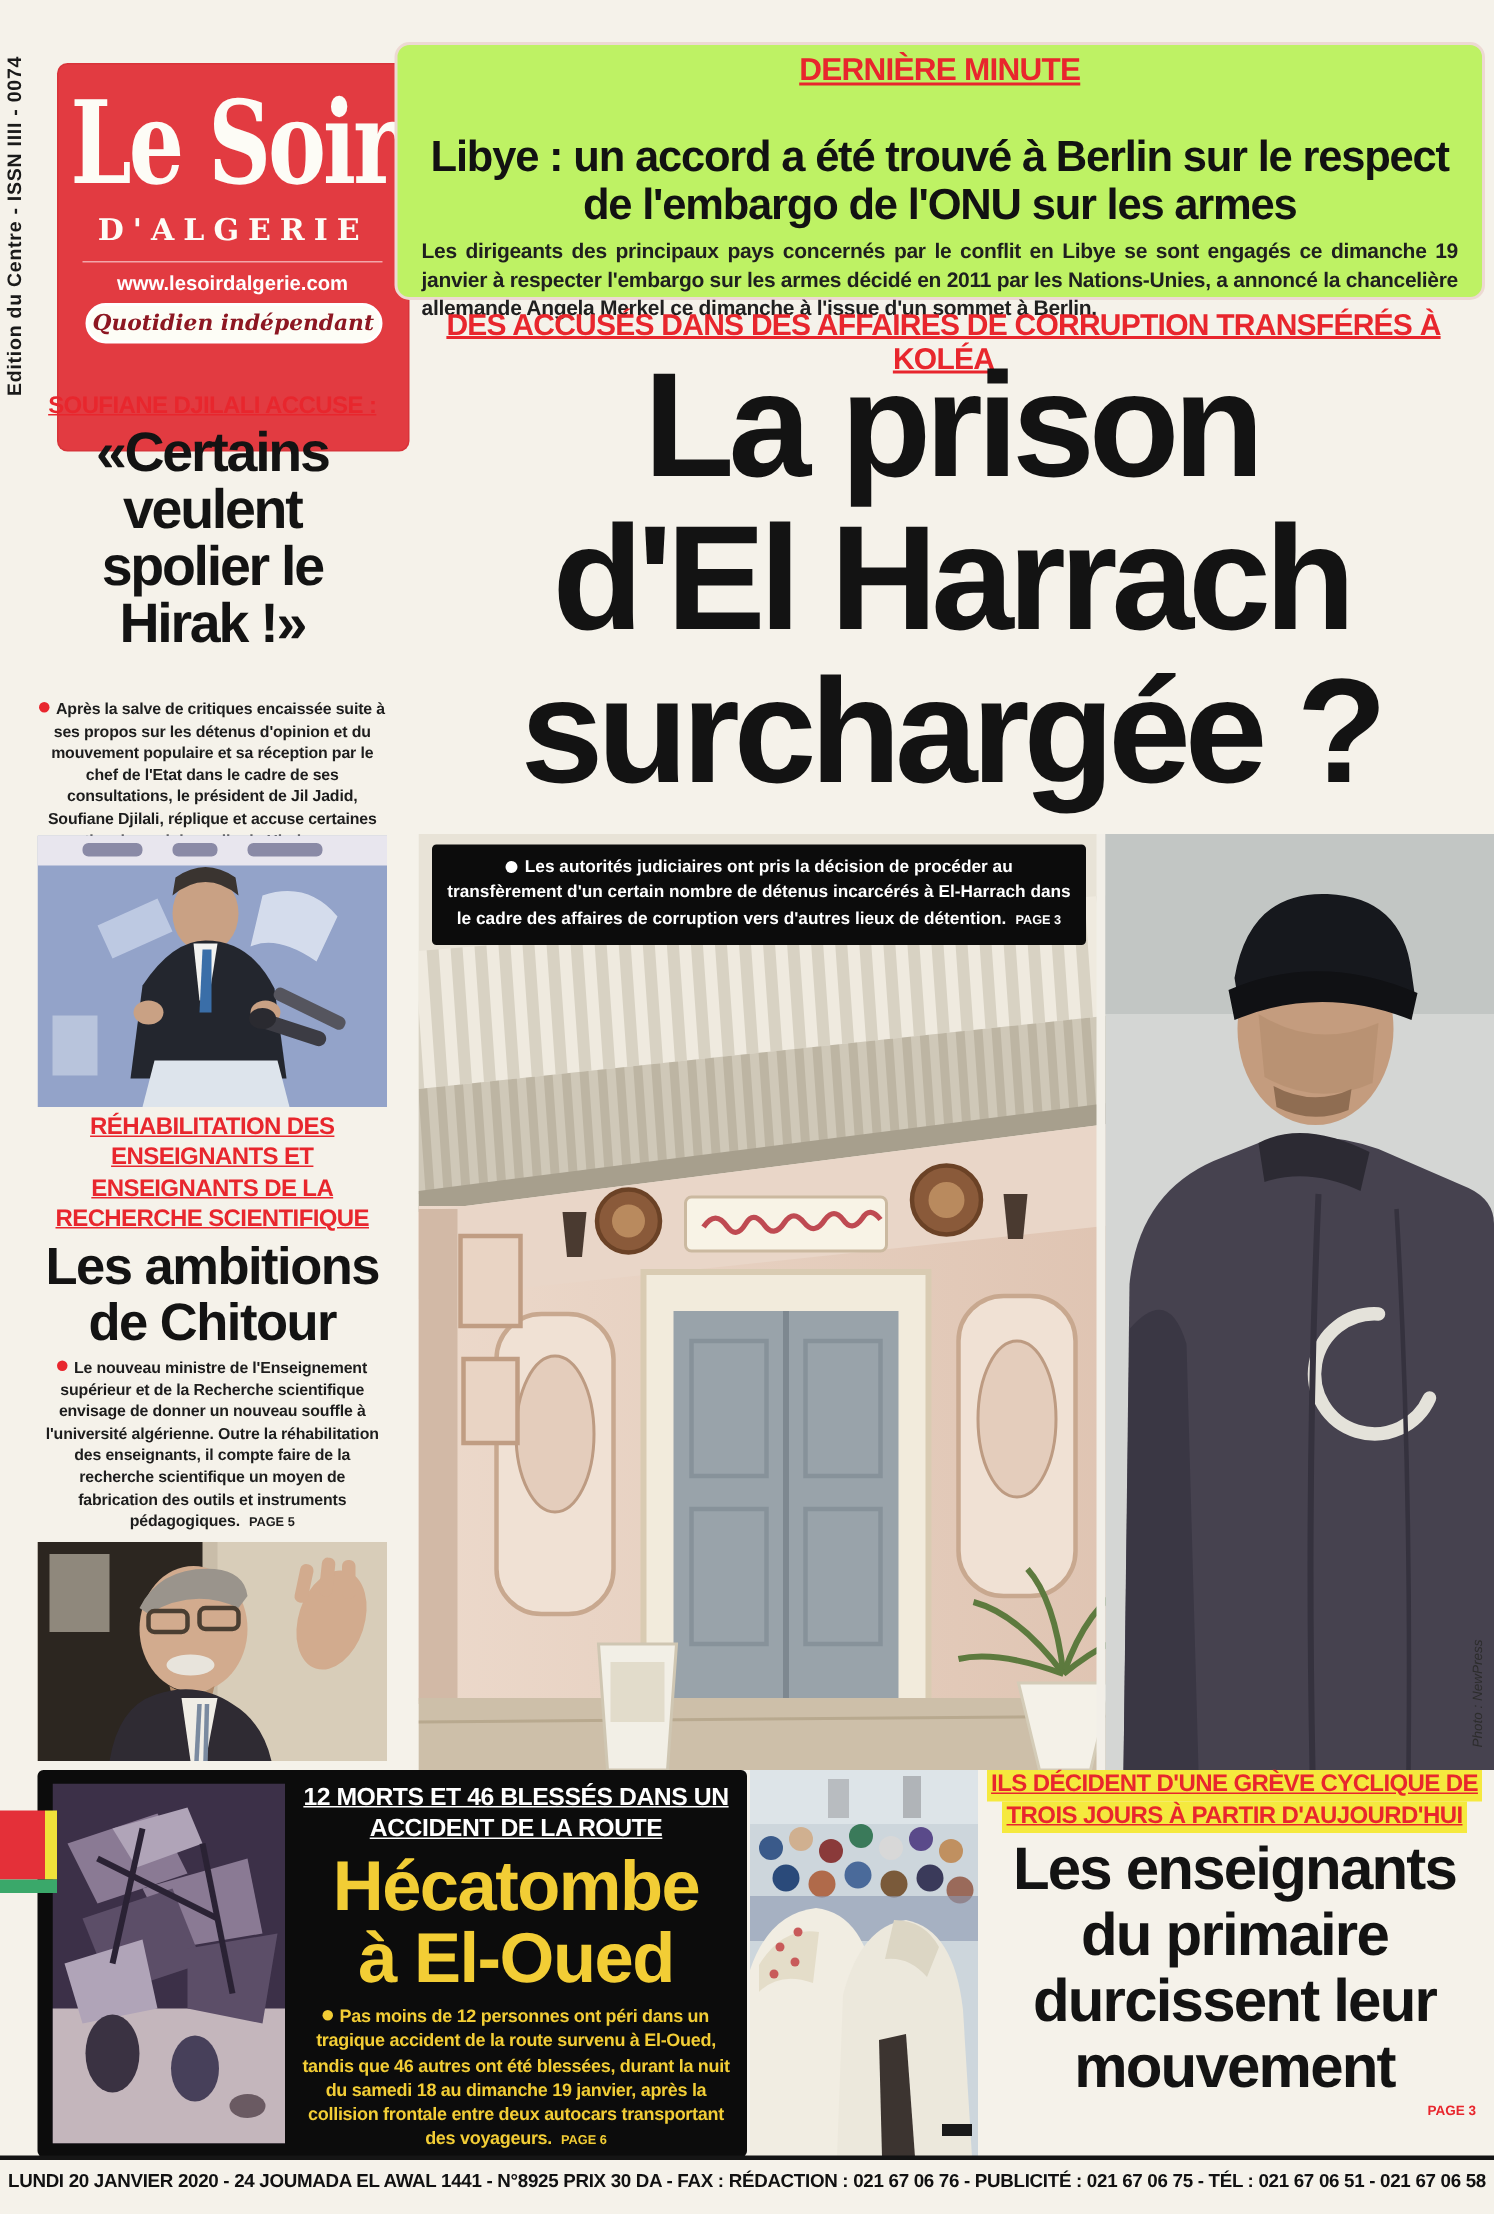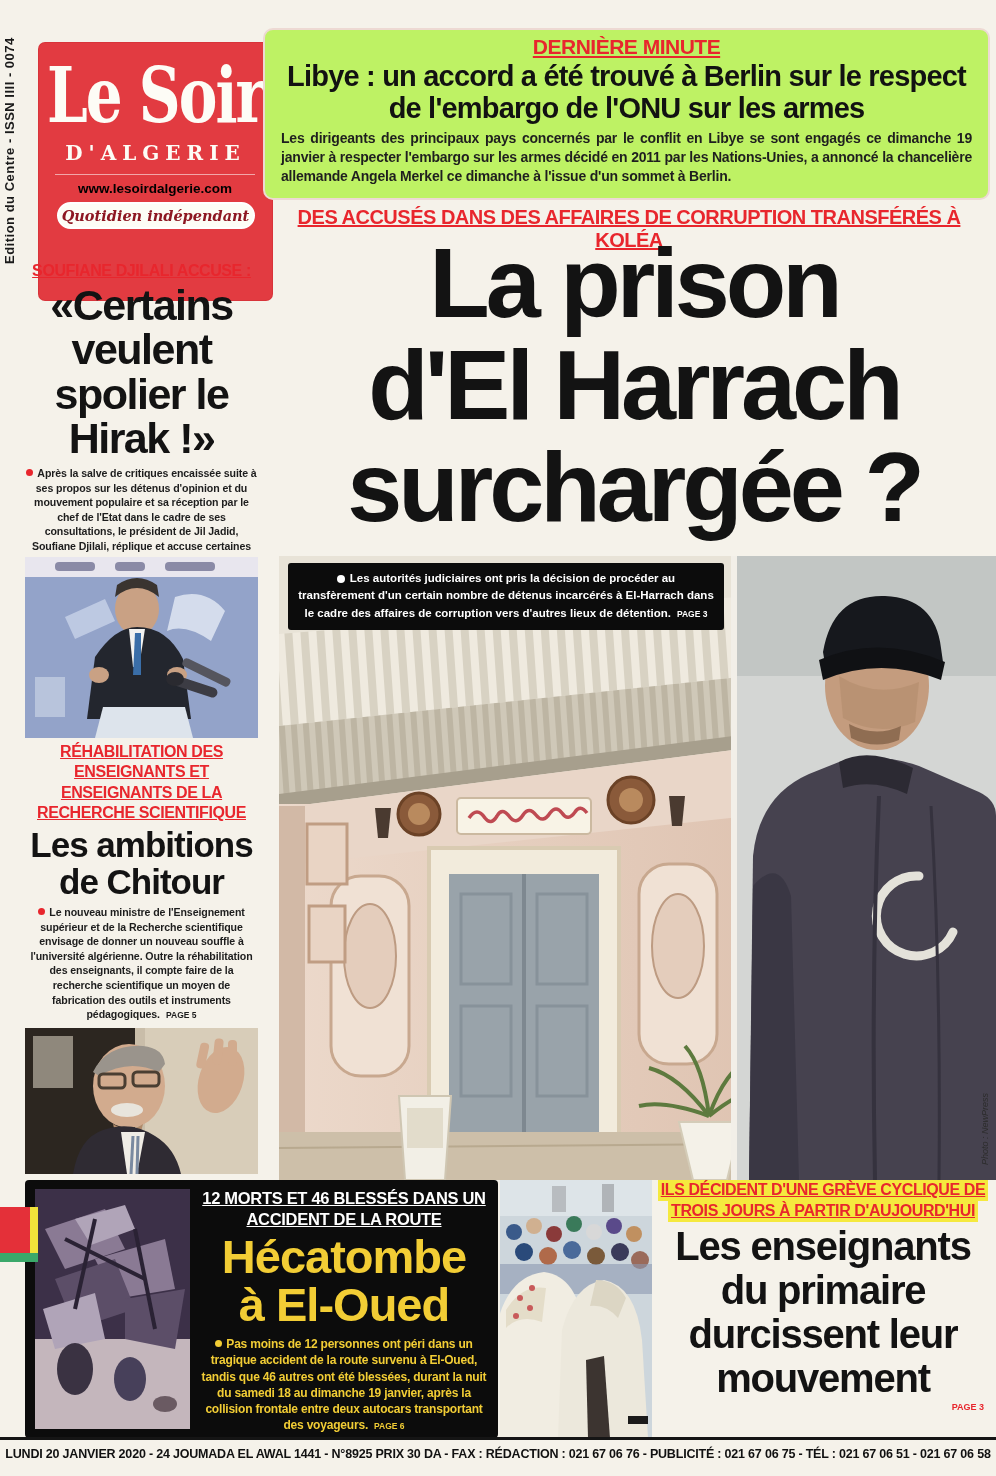--- a/index.html
+++ b/index.html
@@ -29,21 +29,21 @@
   #masthead-title {
     font-family:"DejaVu Serif", serif; font-weight:bold; color:#fdfcf6;
     font-size:58px; letter-spacing:-2px; line-height:1;
     transform:scaleY(1.32); transform-origin:top center; margin-top:14px;
   }
   #masthead-sub {
     font-family:"DejaVu Serif", serif; font-weight:bold; color:#fdfcf6;
     font-size:20px; letter-spacing:6px; margin-top:26px;
   }
   #masthead-web {
-    color:#000000; font-weight:bold; font-size:13.5px; margin-top:9px;
+    color:#ffffff; font-weight:bold; font-size:13.5px; margin-top:9px;
     border-top:1px solid rgba(255,255,255,.55); padding-top:6px;
     width:200px; margin-left:16px;text-align:center;
   }
   #masthead-tagline {
     width:198px; height:27px; margin:6px auto 0; background:#fdfdf6;
     border:2px solid #fff; border-radius:15px;
     font-family:"DejaVu Serif", serif; font-style:italic; font-weight:bold;
     font-size:14.5px; color:#8d1722; line-height:23px;
   }
 
@@ -52,21 +52,21 @@
     left:263px; top:28px; width:727px; height:172px;
     background:#bef264; border:2px solid #edd9d3; border-radius:10px;
     text-align:center; padding-top:5px;
   }
   #breaking-kicker {
     color:#e8262d; font-weight:bold; font-size:21px; letter-spacing:-0.5px;
     text-decoration:underline;
   }
   #breaking-headline {
     color:#121212; font-weight:bold; font-size:29px; line-height:1.1;
-    letter-spacing:-0.8px; padding:2px 14px 0;
+    letter-spacing:-0.8px; padding:2px 14px 0;margin-top:29px;
   }
   #breaking-body {
     color:#1f1f1f; font-weight:bold; font-size:14px; line-height:1.35;
     text-align:justify; padding:4px 16px 0; letter-spacing:-0.2px;
   }
 
   
   #lead-kicker {
     left:268px; top:206px; width:722px; text-align:center;
     color:#e8262d; font-weight:bold; font-size:20px; letter-spacing:-0.5px;
@@ -90,21 +90,21 @@
   }
   .pageref { font-size:8.5px; font-weight:bold; margin-left:6px; letter-spacing:0; }
 
   
   .leftcol { left:25px; width:233px; text-align:center; }
   .kicker-red {
     color:#e8262d; font-weight:bold; font-size:16px; line-height:1.3;
     letter-spacing:-0.4px; text-decoration:underline;
   }
   #djilali-headline { top:283px; color:#131313; font-weight:bold;
-    font-size:43px; line-height:1.03; letter-spacing:-1.5px; }
+    font-size:37px; line-height:1.03; letter-spacing:-1.5px; }
   .body-sm {
     color:#1d1d1d; font-weight:bold; font-size:10.6px; line-height:1.38;
     letter-spacing:-0.1px;
   }
   .dot { display:inline-block; width:7px; height:7px; border-radius:50%;
     margin-right:4px; vertical-align:1px; }
   .dot-red { background:#e8262d; }
   .dot-white { background:#fff; width:8px; height:8px; vertical-align:-1px; margin-right:5px;}
   .dot-yellow { background:#f2cd35; }
   #chitour-headline { top:826px; color:#131313; font-weight:bold;

